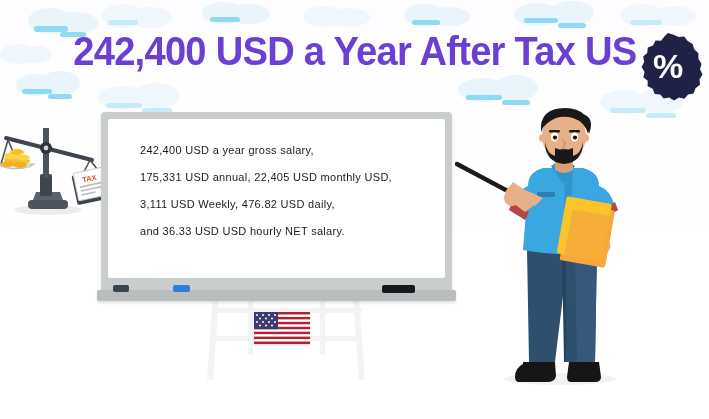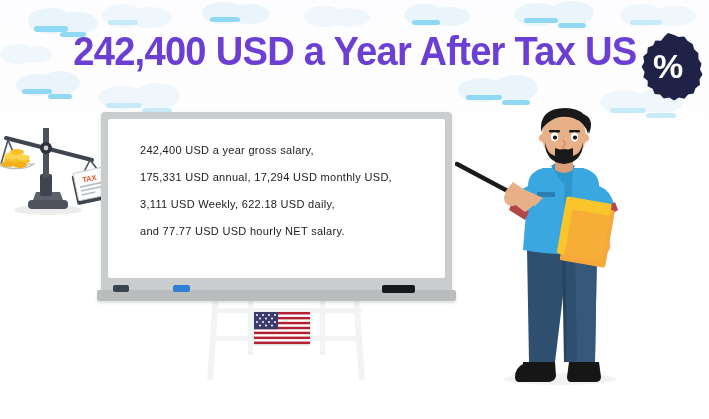--- a/index.html
+++ b/index.html
@@ -335,23 +335,23 @@
           <circle cx="18" cy="13.5" r="1"></circle>
         </g>
       </svg>
     </div>
   </div>
 
   <div id="board">
     <div id="board-inner">
       <div id="board-text">
         <div class="line">242,400 USD a year gross salary,</div>
-        <div class="line">175,331 USD annual, 17,294 USD monthly USD,</div>
-        <div class="line">3,111 USD Weekly, 622.18 USD daily,</div>
-        <div class="line">and 77.77 USD USD hourly NET salary.</div>
+        <div class="line">175,331 USD annual, 22,405 USD monthly USD,</div>
+        <div class="line">3,111 USD Weekly, 476.82 USD daily,</div>
+        <div class="line">and 36.33 USD USD hourly NET salary.</div>
       </div>
     </div>
     <div id="board-ledge">
       <div class="ledge-item" id="eraser-left"></div>
       <div class="ledge-item" id="marker-blue"></div>
       <div class="ledge-item" id="eraser-right"></div>
     </div>
   </div>
 
   <div id="teacher">

